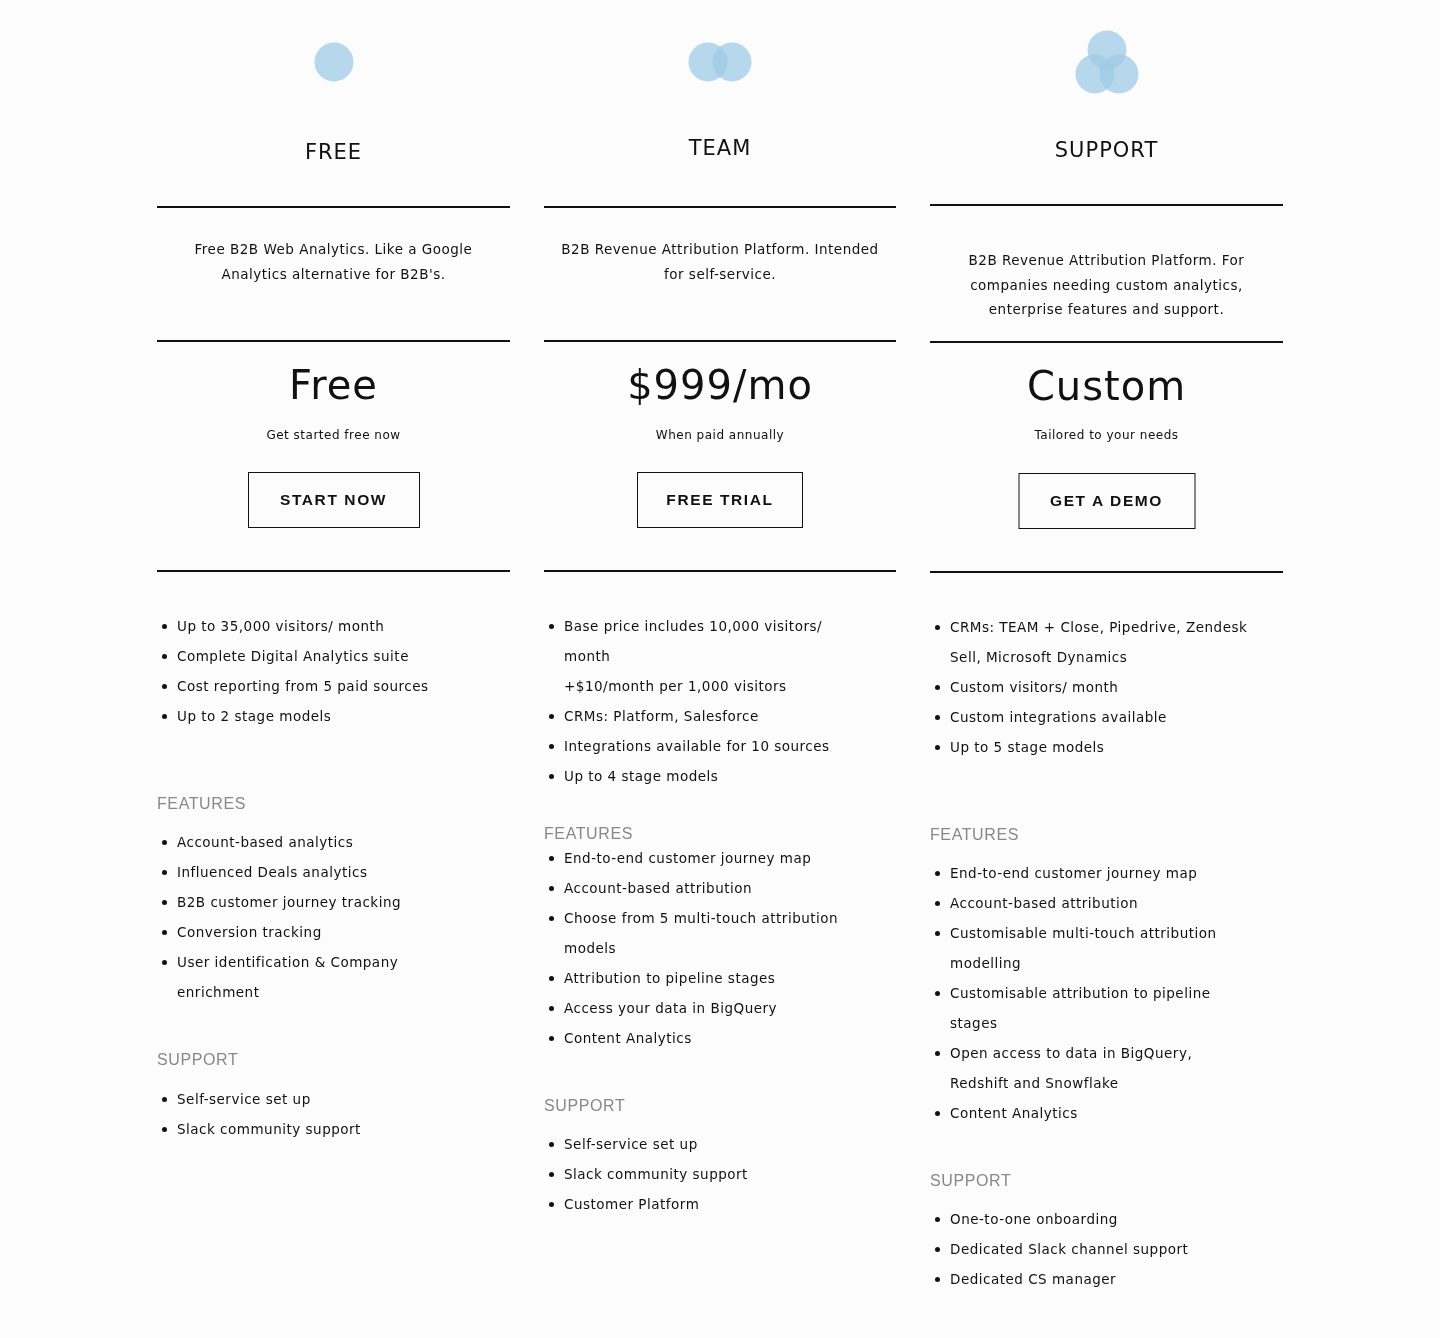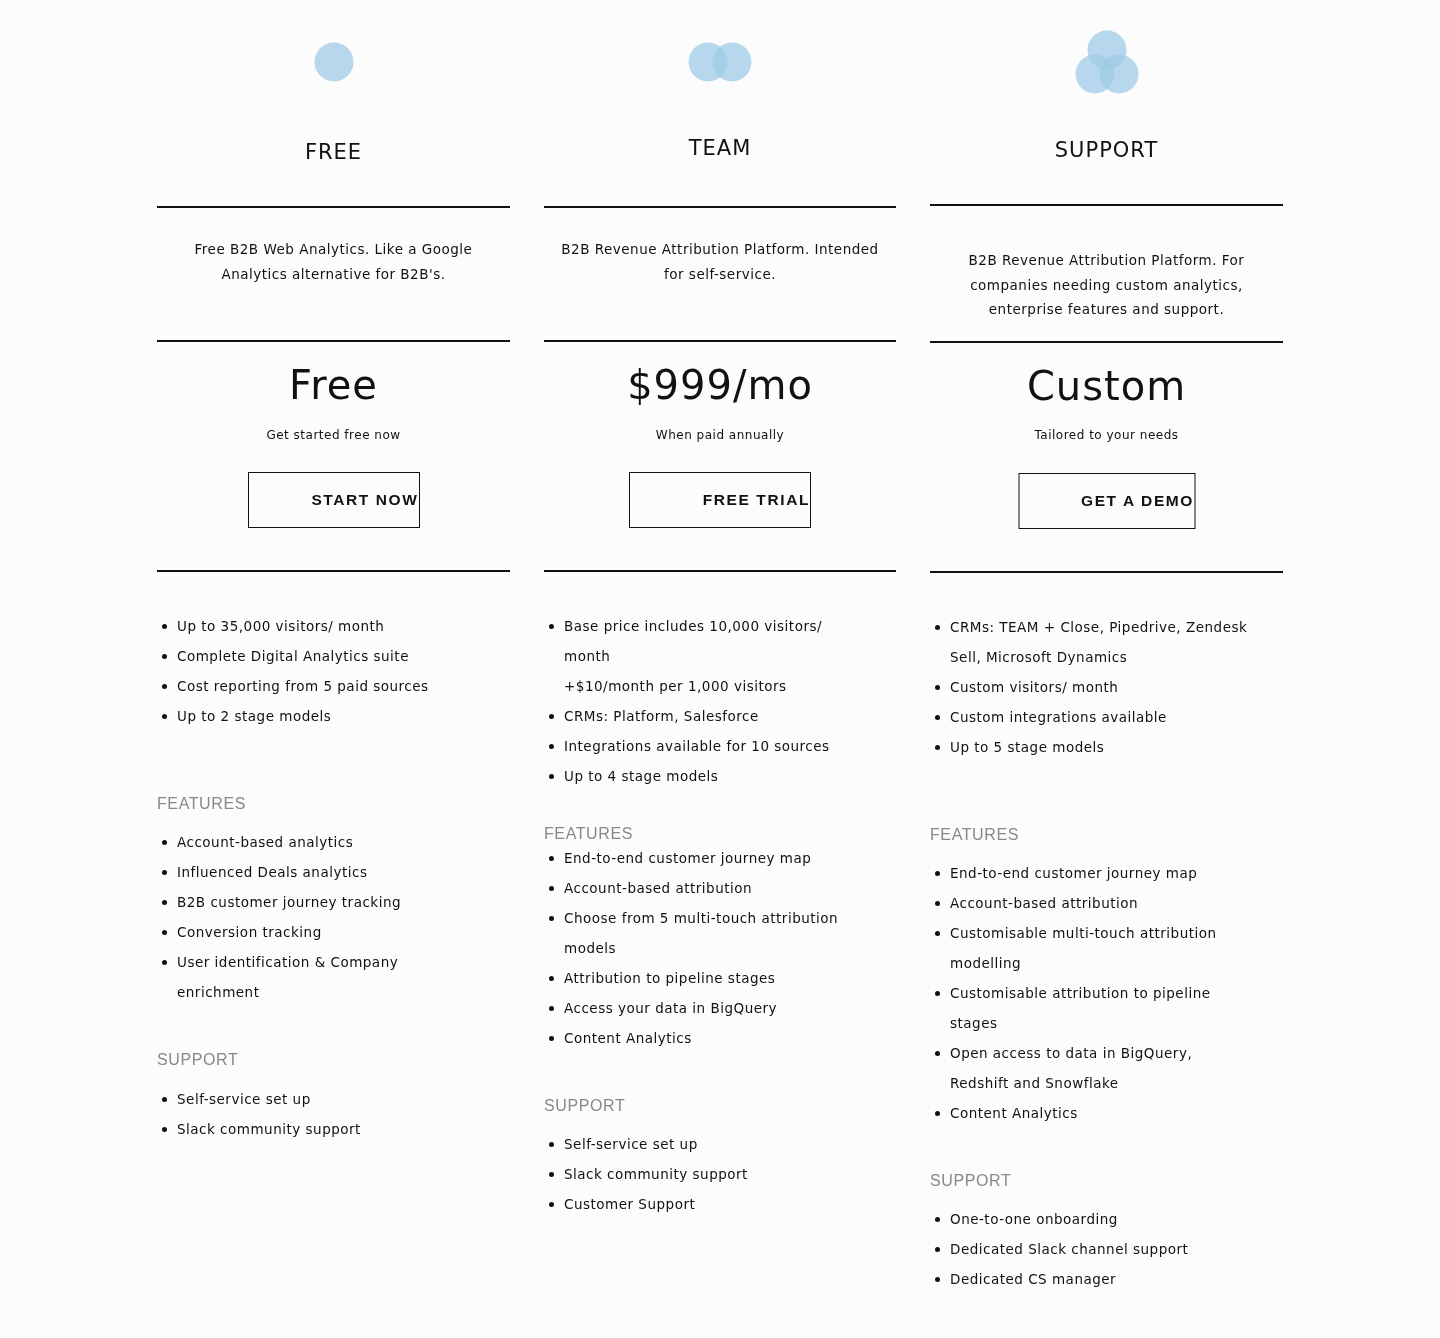--- a/index.html
+++ b/index.html
@@ -9,21 +9,21 @@
   .col.free { left: 157px; }
   .col.team { left: 544px; width: 352px; }
   .col.biz  { left: 930px; }
   .logo { position: absolute; left: 50%; transform: translateX(-50%); }
   .logo svg { display: block; }
   .plan-name { position: absolute; width: 100%; text-align: center; font-size: 21px; letter-spacing: 1px; font-weight: 400; }
   .rule { position: absolute; left: 0; width: 100%; height: 1.5px; background: #111; }
   .desc { position: absolute; width: 100%; text-align: center; font-size: 13.5px; line-height: 24.5px; letter-spacing: 0.5px; padding: 0 10px; }
   .price { position: absolute; width: 100%; text-align: center; font-size: 40px; letter-spacing: 1px; font-weight: 400; }
   .sub { position: absolute; width: 100%; text-align: center; font-size: 12px; letter-spacing: 0.5px; }
-  .cta { position: absolute; left: 50%; transform: translateX(-50%); border: 1.5px solid #111; background: transparent; font-family: "Liberation Sans", sans-serif; font-size: 15.5px; font-weight: 700; letter-spacing: 1.6px; color: #111; text-align: right; cursor: pointer; }
+  .cta { position: absolute; left: 50%; transform: translateX(-50%); border: 1.5px solid #111; background: transparent; font-family: "Liberation Sans", sans-serif; font-size: 15.5px; font-weight: 700; letter-spacing: 1.6px; color: #111; text-align: center; cursor: pointer; }
   .list { position: absolute; left: 0; width: 100%; list-style: none; }
   .list li { position: relative; padding-left: 20px; font-size: 13.5px; line-height: 30px; letter-spacing: 0.5px; }
   .list li::before { content: ""; position: absolute; left: 5px; top: 13px; width: 5px; height: 5px; border-radius: 50%; background: #111; }
   .list li .cont { display: block; }
   .section-label { position: absolute; left: 0; font-family: "Liberation Sans", sans-serif; font-size: 16px; color: #888; letter-spacing: 0.6px; }
 </style>
 </head>
 <body>
 
 <div class="col free">
@@ -70,21 +70,21 @@
       <circle cx="20" cy="20" r="19.5" fill="#9fcbe5" fill-opacity="0.75"></circle>
       <circle cx="44" cy="20" r="19.5" fill="#9fcbe5" fill-opacity="0.75"></circle>
     </svg>
   </div>
   <div class="plan-name" style="top:136px;">TEAM</div>
   <div class="rule" style="top:206px;"></div>
   <div class="desc" style="top:237px; padding:0 6px;">B2B Revenue Attribution Platform. Intended for self-service.</div>
   <div class="rule" style="top:340px;"></div>
   <div class="price" style="top:362px;">$999/mo</div>
   <div class="sub" style="top:428px;">When paid annually</div>
-  <button class="cta" style="top:472px; width:182px; height:56px;">FREE TRIAL</button>
+  <button class="cta" style="top:472px; width:166px; height:56px;">FREE TRIAL</button>
   <div class="rule" style="top:570px;"></div>
 
   <ul class="list" style="top:611px;">
     <li style="width:300px;">
       <span>Base price includes 10,000 visitors/ month</span>
       <span class="cont">+$10/month per 1,000 visitors</span>
     </li>
     <li>CRMs: Platform, Salesforce</li>
     <li>Integrations available for 10 sources</li>
     <li>Up to 4 stage models</li>
@@ -97,21 +97,21 @@
     <li style="width:330px;">Choose from 5 multi-touch attribution models</li>
     <li>Attribution to pipeline stages</li>
     <li>Access your data in BigQuery</li>
     <li>Content Analytics</li>
   </ul>
 
   <div class="section-label" style="top:1097px;">SUPPORT</div>
   <ul class="list" style="top:1129px;">
     <li>Self-service set up</li>
     <li>Slack community support</li>
-    <li>Customer Support</li>
+    <li>Customer Platform</li>
   </ul>
 </div>
 
 <div class="col biz">
   <div class="logo" style="top:30px;">
     <svg width="64" height="64" viewBox="0 0 64 64">
       <circle cx="32" cy="20" r="19.5" fill="#9fcbe5" fill-opacity="0.75"></circle>
       <circle cx="20" cy="44" r="19.5" fill="#9fcbe5" fill-opacity="0.75"></circle>
       <circle cx="44" cy="44" r="19.5" fill="#9fcbe5" fill-opacity="0.75"></circle>
     </svg>

